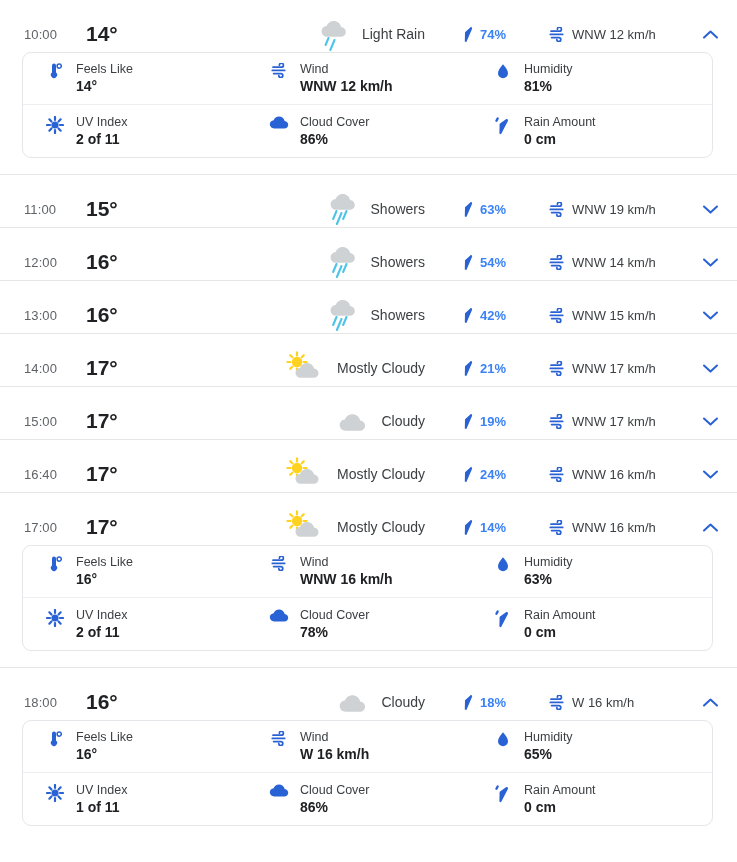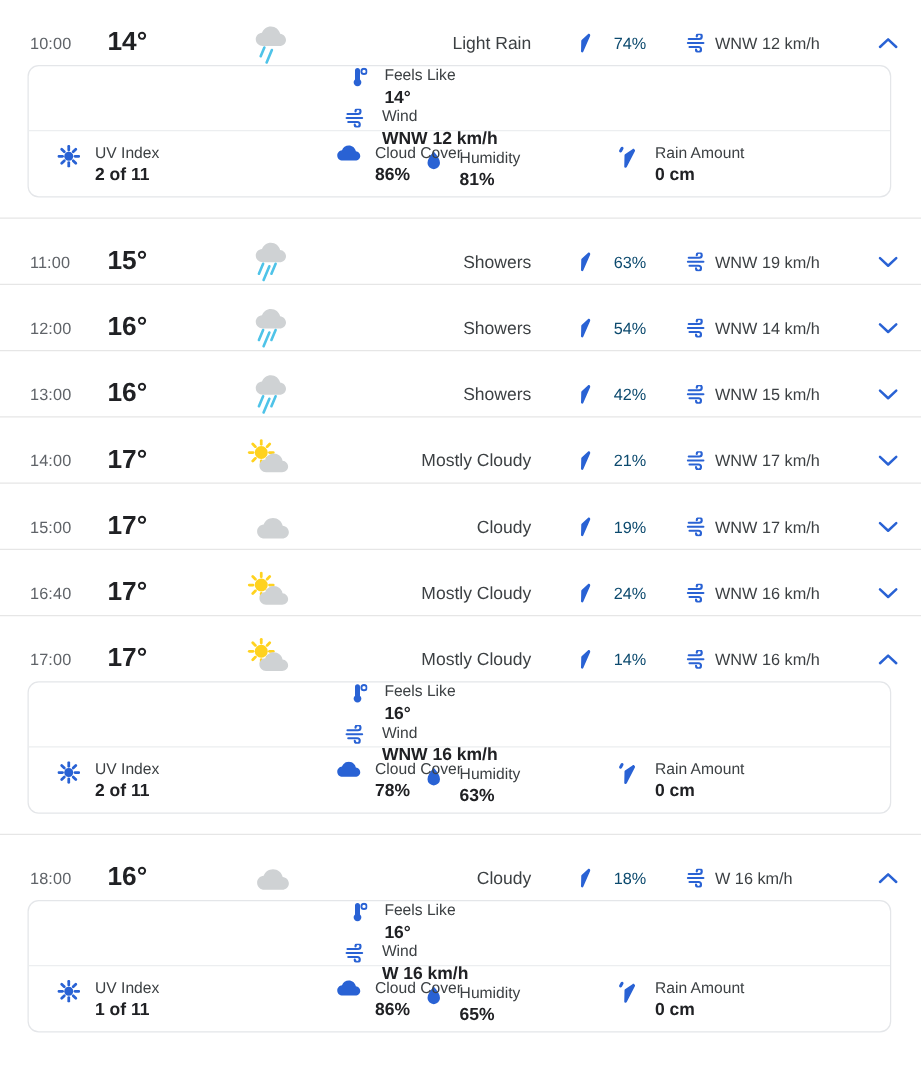--- a/index.html
+++ b/index.html
@@ -34,36 +34,37 @@
   .col-temp {
     width: 110px;
     font-size: 21px;
     font-weight: bold;
     color: #202124;
   }
   .col-cond {
     flex: 1;
     display: flex;
     align-items: center;
-    justify-content: space-between;
+    justify-content: flex-end;
     gap: 9px;
     padding-right: 38px;
   }
   .cond-label {
     font-size: 14px;
     color: #3c4043;
     white-space: nowrap;
   }
   .col-precip {
     width: 86px;
     display: flex;
     align-items: center;
-    gap: 17px;
+    gap: 6px;
     font-size: 13px;
-    color: #0c4a6e;
+    color: #3b82f6;
+    font-weight: bold;
   }
   .col-wind {
     width: 132px;
     display: flex;
     align-items: center;
     gap: 6px;
     font-size: 13px;
     color: #3c4043;
     white-space: nowrap;
   }
@@ -79,21 +80,21 @@
     margin: 0 24px 16px 22px;
     border: 1px solid #e4e6e9;
     border-radius: 9px;
     background: #fff;
   }
   .detail-grid-row {
     display: flex;
     height: 52px;
     align-items: center;
   }
-  .detail-grid-row.top { border-bottom: 1px solid #eceef0; flex-direction: column; }
+  .detail-grid-row.top { border-bottom: 1px solid #eceef0; }
   .detail-cell {
     display: flex;
     align-items: flex-start;
     gap: 11px;
     padding-left: 22px;
   }
   .detail-cell.c1 { width: 226px; }
   .detail-cell.c2 { width: 226px; padding-left: 20px; }
   .detail-cell.c3 { flex: 1; padding-left: 18px; }
   .detail-ico { width: 20px; flex: none; padding-top: 1px; display:flex; justify-content:center; }

